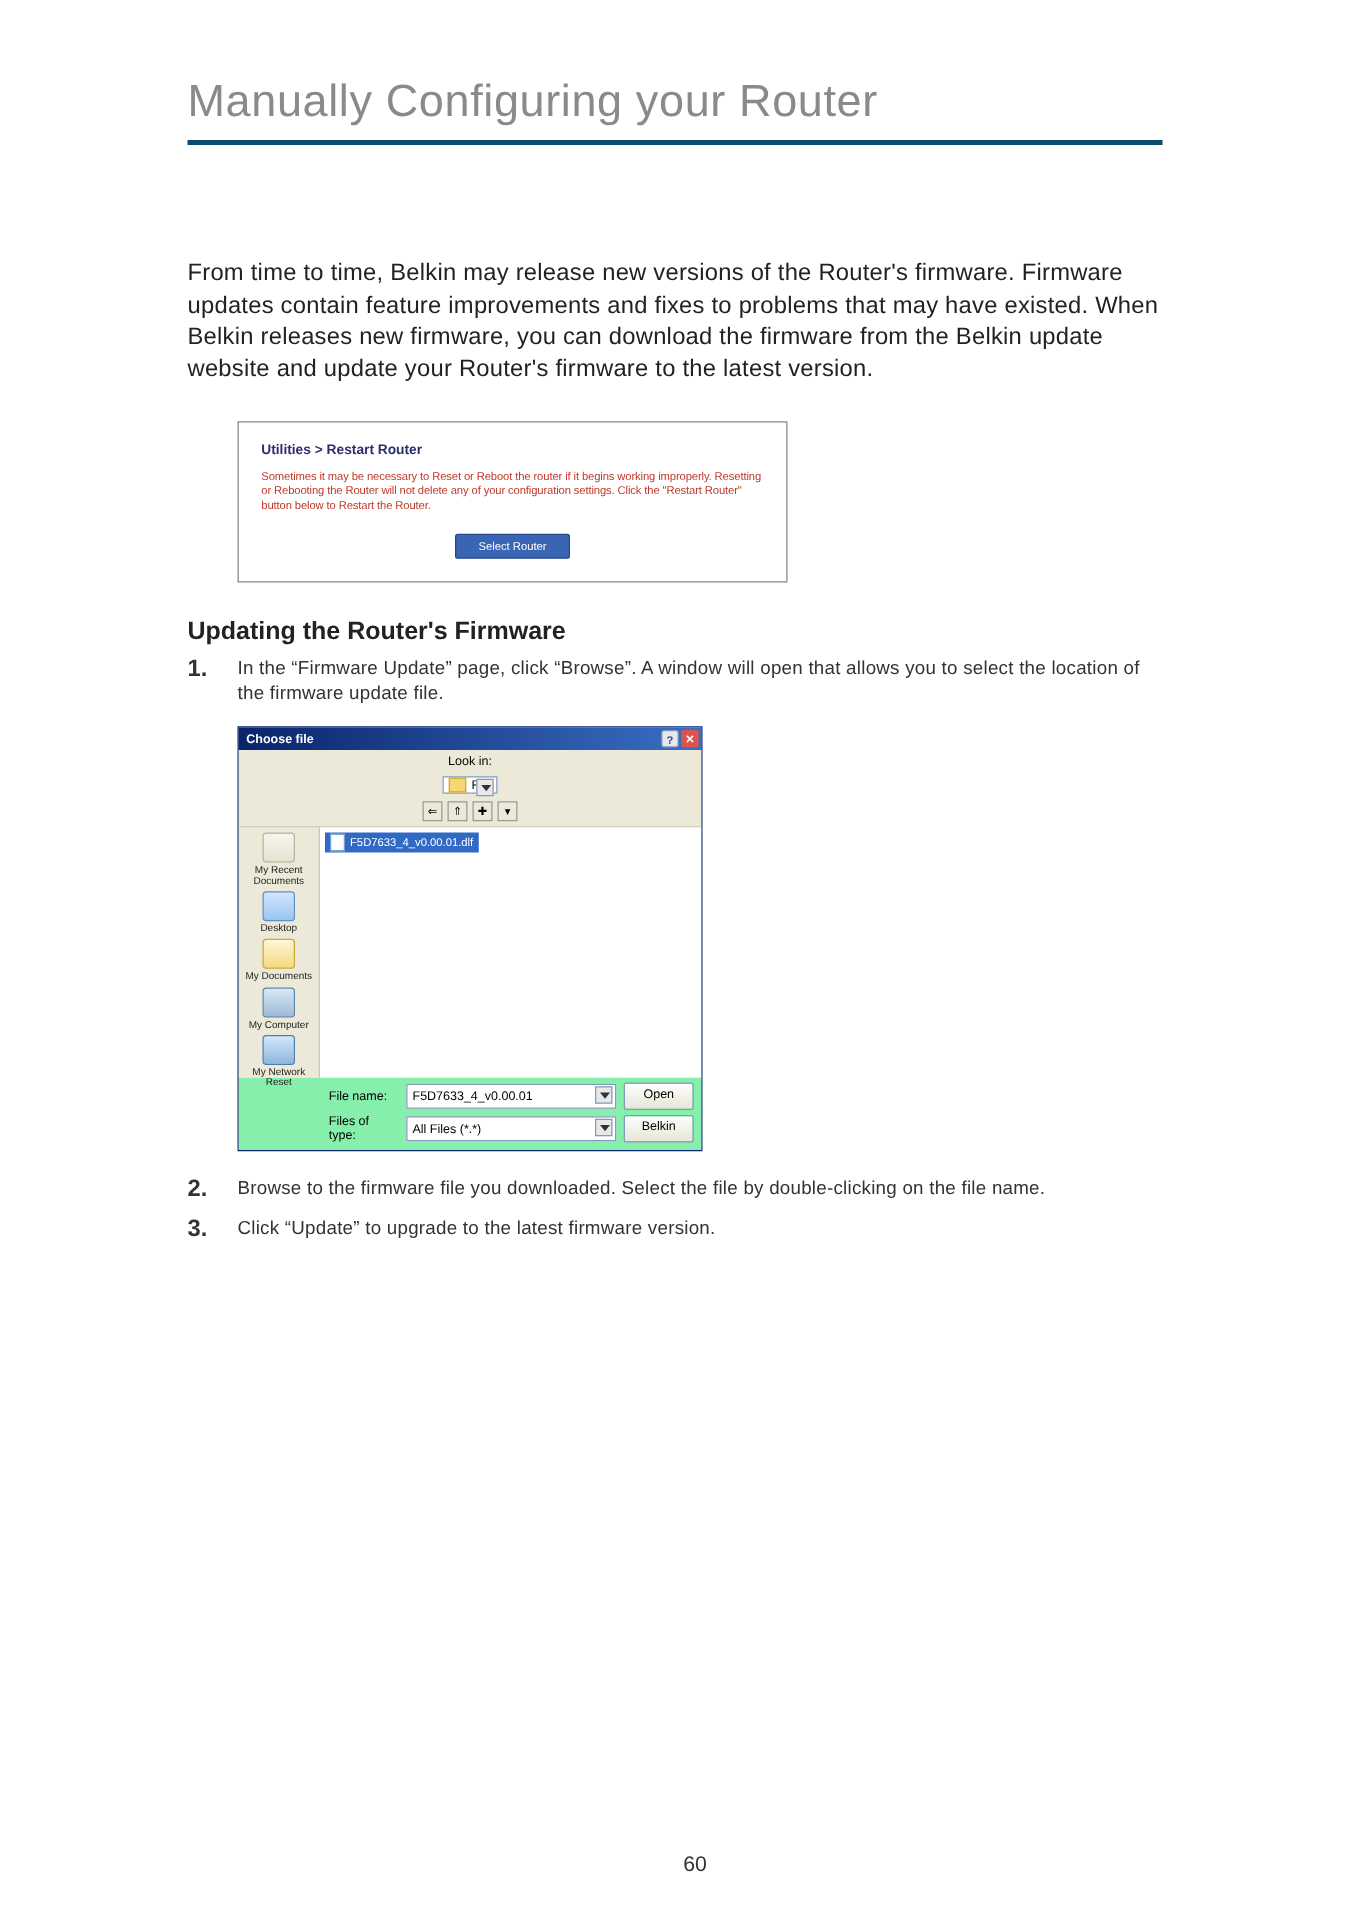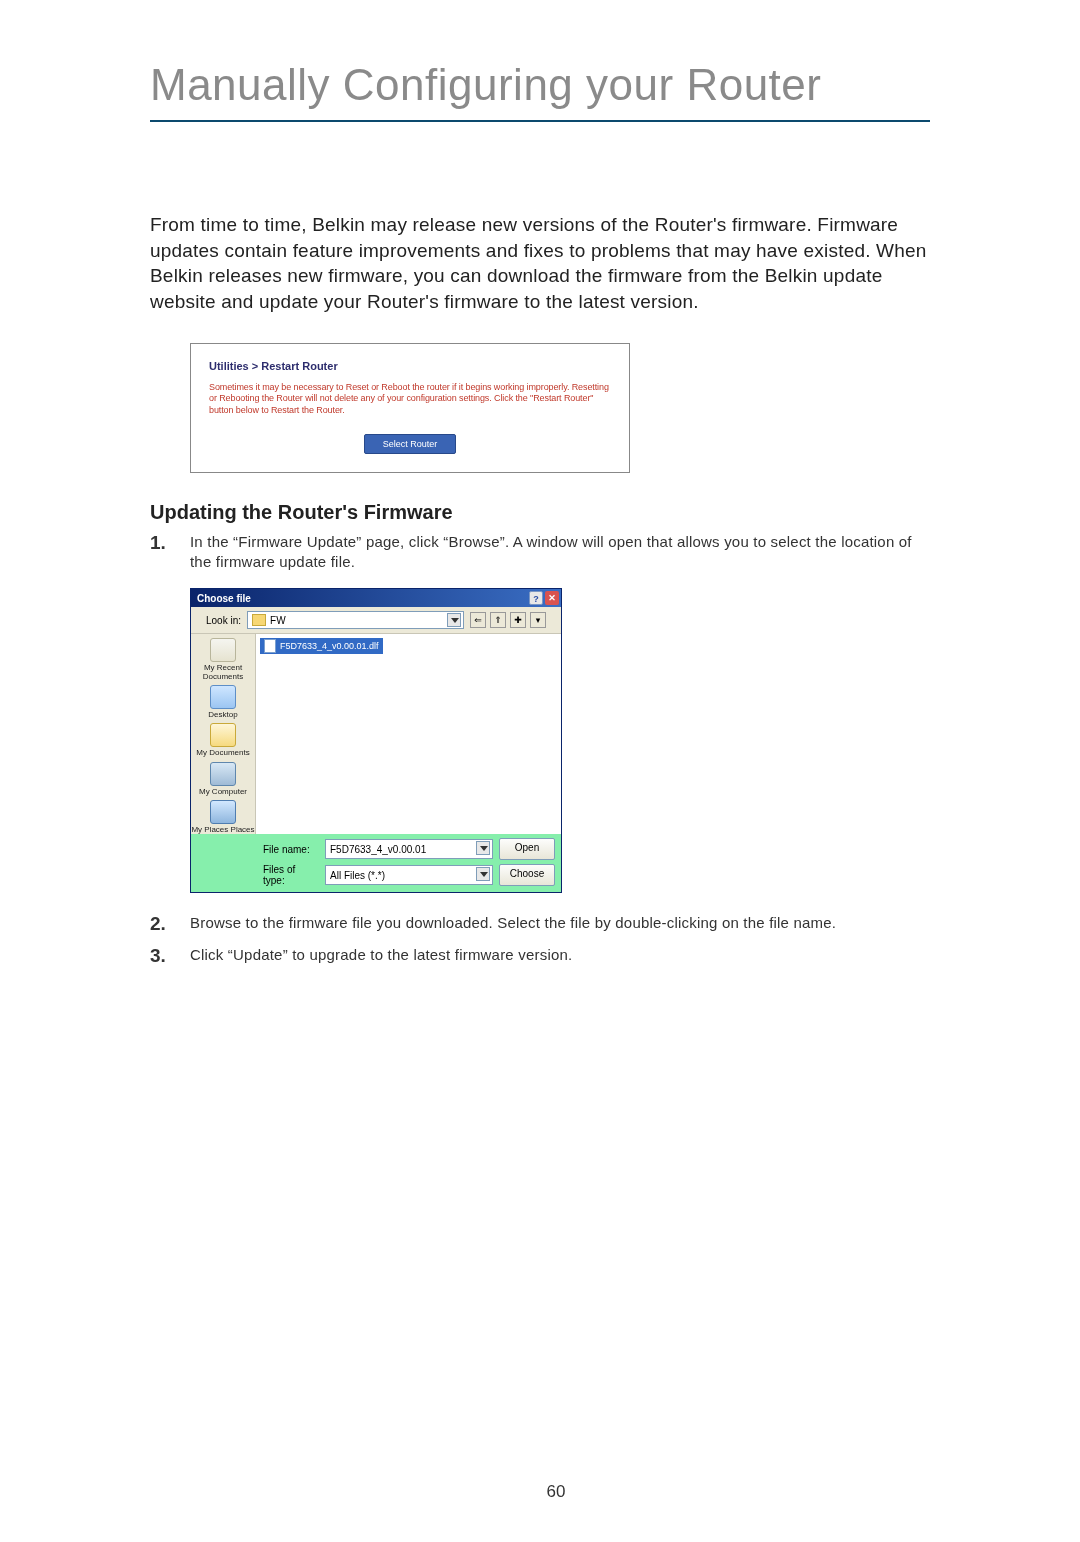--- a/index.html
+++ b/index.html
@@ -13,25 +13,25 @@
     width: 1080px;
     height: 1542px;
     position: relative;
     box-sizing: border-box;
     padding: 60px 150px 40px 150px;
     background: #fff;
   }
   .chapter-title {
     font-family: "Helvetica Neue", Arial, sans-serif;
     font-weight: 300;
-    font-size: 44px;
+    font-size: 36px;
     color: #8a8a8a;
     letter-spacing: 0.5px;
     padding-bottom: 10px;
-    border-bottom: 2px solid #0c4a6e;
+    border-bottom: 4px solid #0c4a6e;
     margin-bottom: 90px;
   }
   .section-heading {
     font-family: Arial, sans-serif;
     font-weight: 700;
     font-size: 20px;
     color: #222;
     margin-bottom: 8px;
   }
   .body-text {
@@ -128,23 +128,24 @@
     text-align: center;
     border-radius: 2px;
     font-weight: 700;
   }
   .fd-tb-help { background: #e8e8e8; color: #2a4da6; border: 1px solid #7a96c4; box-sizing: border-box; }
   .fd-tb-close { background: #d9534f; color: #fff; }
   .fd-toolbar {
     display: flex;
     align-items: center;
     gap: 6px;
-    padding: 4px 15px;
+    padding: 4px 0;
     background: #ece9d8;
     border-bottom: 1px solid #c9c6b6;
+    flex-direction: column;
   }
   .fd-toolbar .lbl { font-size: 10px; }
   .fd-lookin-select {
     flex: 1;
     height: 18px;
     background: #fff;
     border: 1px solid #7f9db9;
     display: flex;
     align-items: center;
     padding: 0 4px;
@@ -330,21 +331,21 @@
           <div class="fd-place">
             <span class="pico ico-docs"></span>
             <span>My Documents</span>
           </div>
           <div class="fd-place">
             <span class="pico ico-computer"></span>
             <span>My Computer</span>
           </div>
           <div class="fd-place">
             <span class="pico ico-network"></span>
-            <span>My Places Places</span>
+            <span>My Network Reset</span>
           </div>
         </div>
         <div class="fd-filelist">
           <span class="fd-file-item">
             <span class="fileico"></span>
             <span>F5D7633_4_v0.00.01.dlf</span>
           </span>
         </div>
       </div>
       <div class="fd-bottom">
@@ -353,21 +354,21 @@
           <span>F5D7633_4_v0.00.01</span>
           <span class="caret"></span>
         </div>
         <div class="fd-btn">Open</div>
 
         <span class="lbl">Files of type:</span>
         <div class="fd-txt">
           <span>All Files (*.*)</span>
           <span class="caret"></span>
         </div>
-        <div class="fd-btn">Choose</div>
+        <div class="fd-btn">Belkin</div>
       </div>
     </div>
 
     <div class="step-row">
       <div class="step-num">2.</div>
       <div class="step-text">Browse to the firmware file you downloaded. Select the file by double-clicking on the file name.</div>
     </div>
 
     <div class="step-row">
       <div class="step-num">3.</div>

